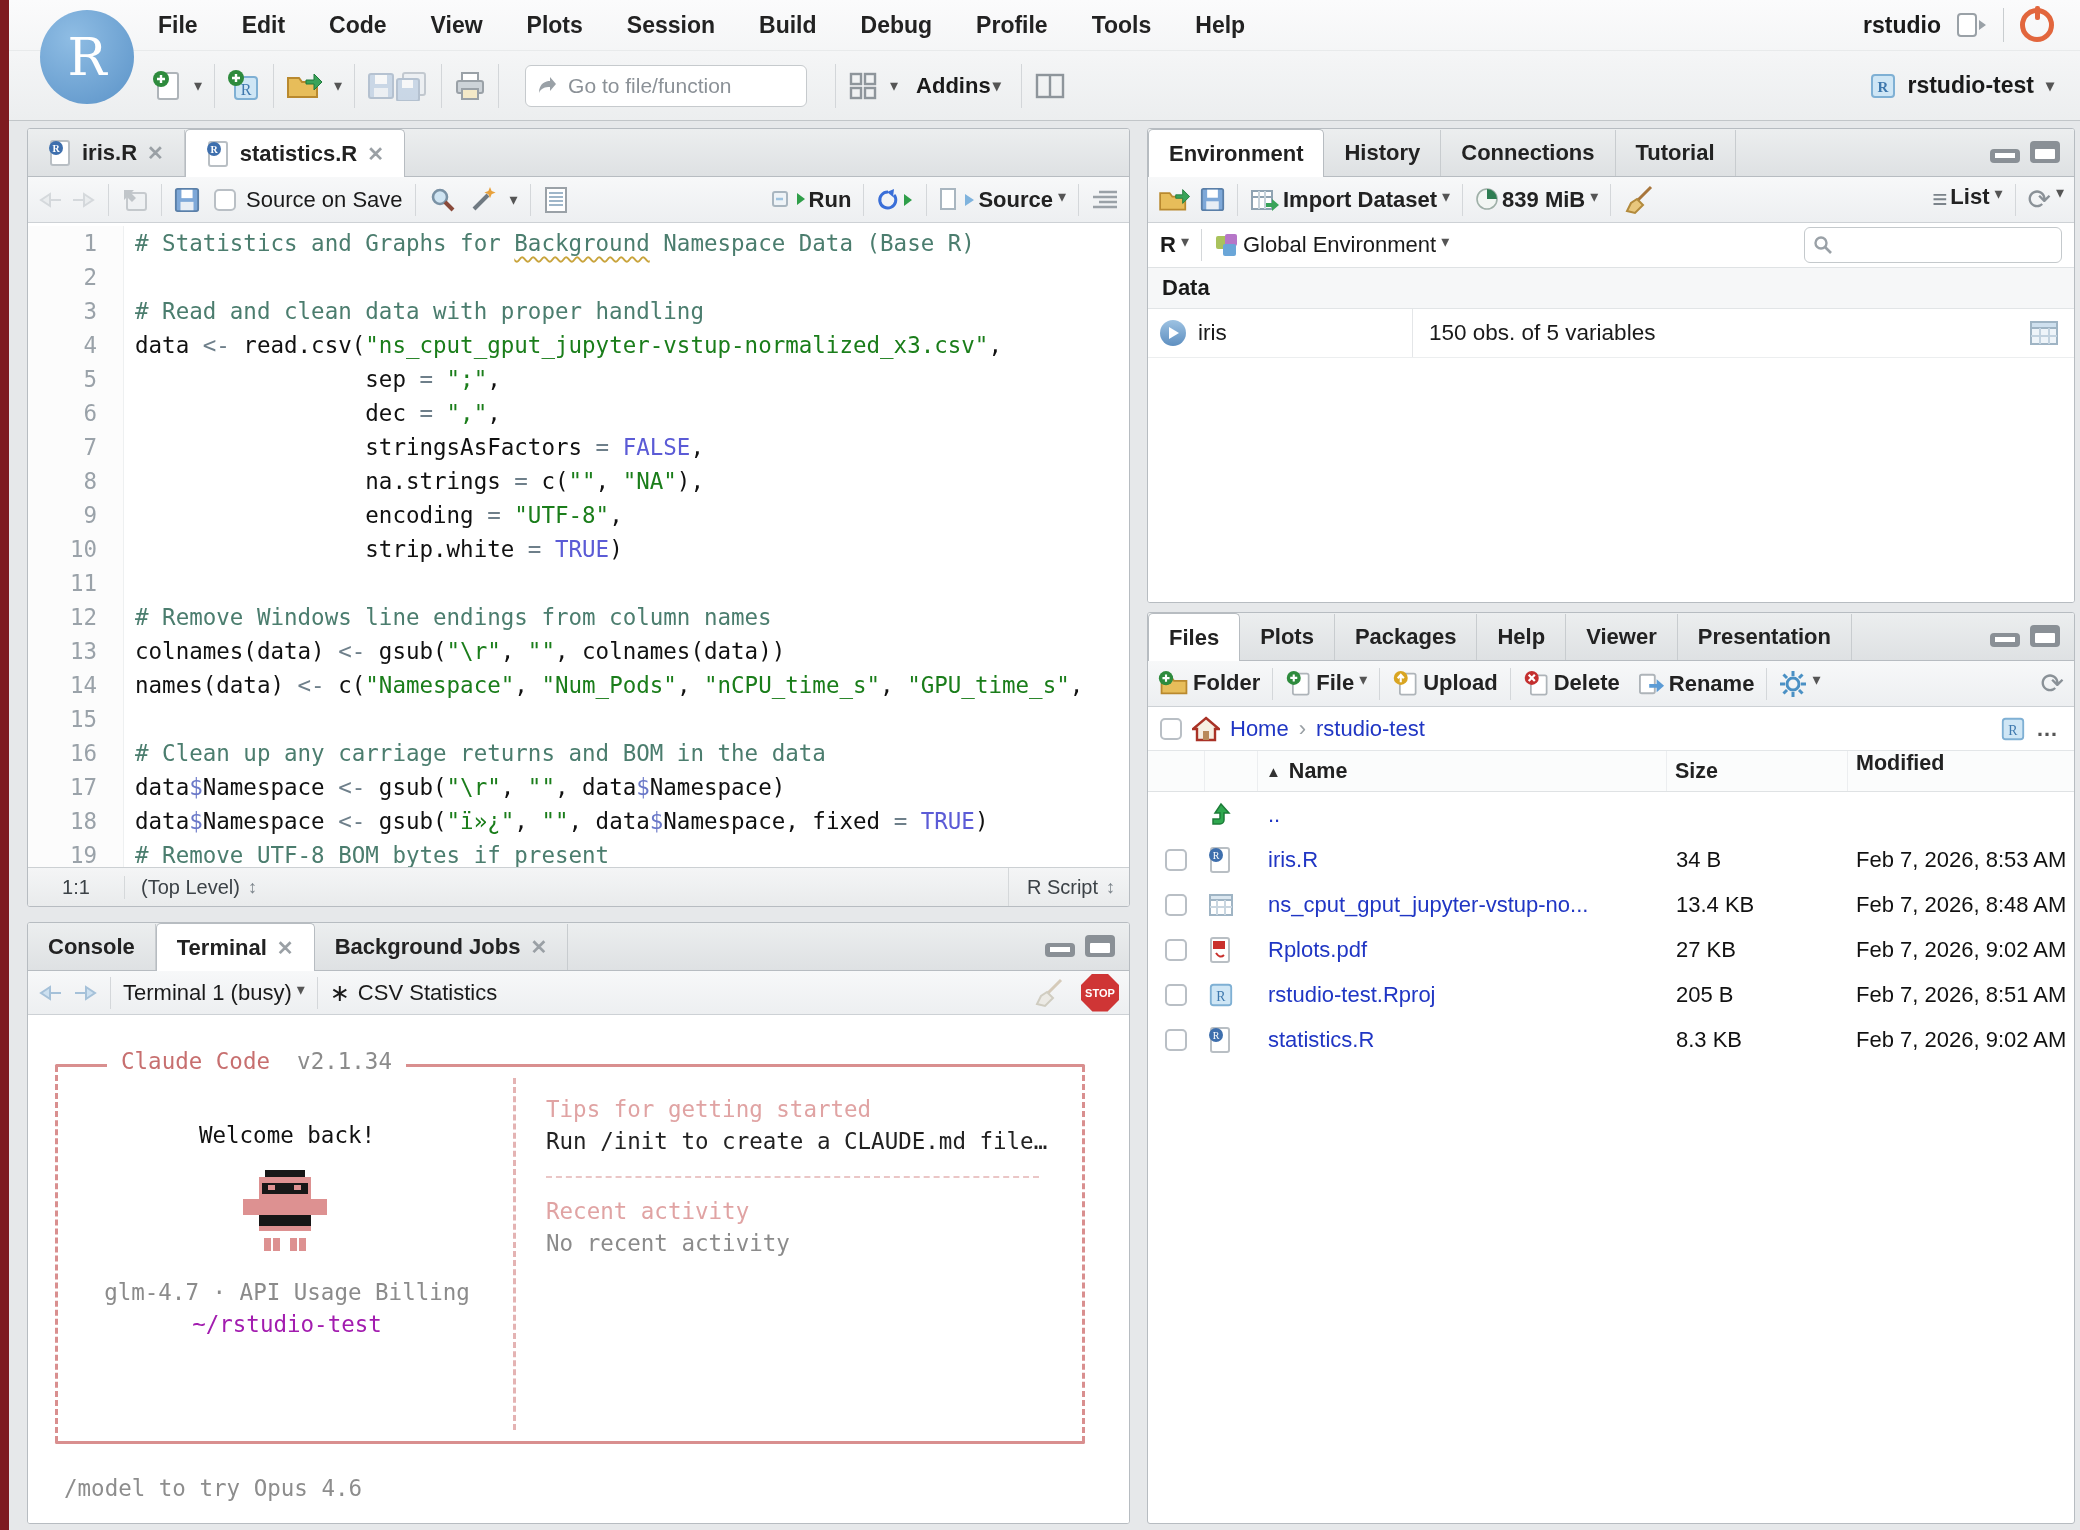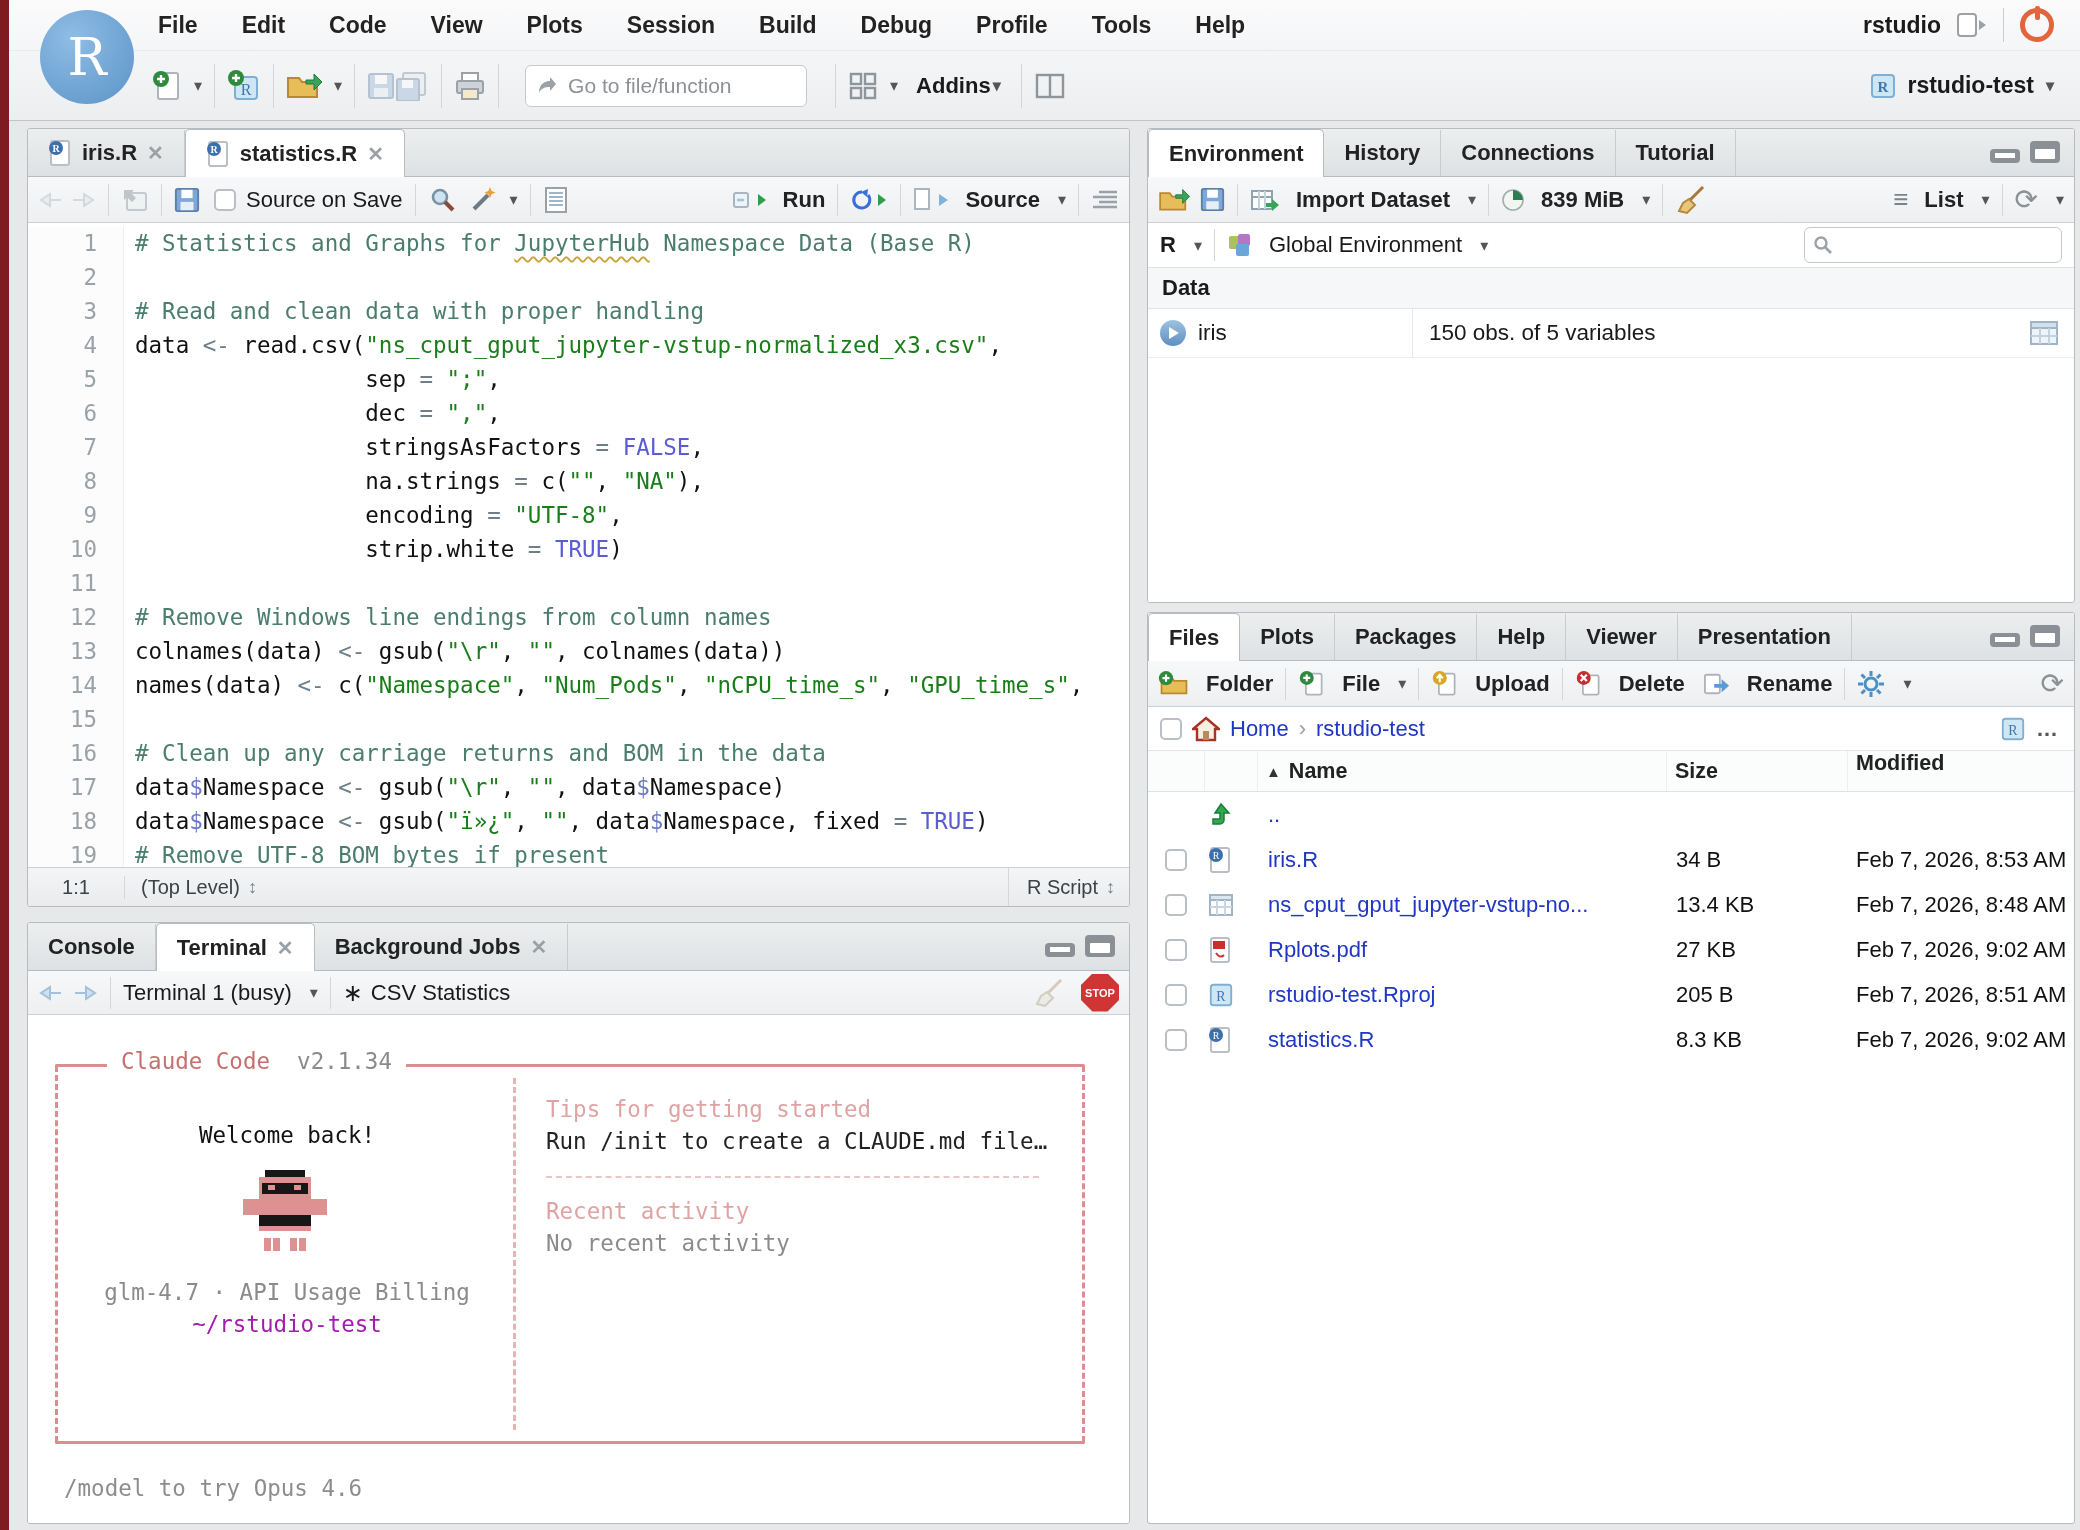--- a/index.html
+++ b/index.html
@@ -151,21 +151,21 @@
   .sort-tri{font-size:15px;color:#333;}
   .frow{height:45px;display:flex;align-items:center;font-size:22px;flex:none;}
   .frow .c-cb{width:56px;display:flex;justify-content:center;}
   .frow .c-ic{width:52px;display:flex;justify-content:flex-start;padding-left:4px;}
   .frow .c-name{flex:1;color:var(--link);padding-left:8px;white-space:nowrap;overflow:hidden;}
   .frow .c-size{width:172px;padding-left:8px;color:#111;}
   .frow .c-mod{width:218px;padding-left:8px;color:#111;white-space:nowrap;overflow:hidden;}
   .files-empty{flex:1;}
   .checkbox{width:22px;height:22px;border:2px solid #b9bfc5;border-radius:5px;background:#fff;box-sizing:border-box;}
   .btnlabel{font-weight:600;color:#222;}
-  .tbbtn{display:flex;align-items:center;gap:16px;}
+  .tbbtn{display:flex;align-items:flex-start;gap:3px;}
 </style>
 </head>
 <body>
 
 <div class="screen">
   <div class="edge-strip"></div>
 
   <div class="header">
     <div class="r-logo">R</div>
     <div class="menubar">
@@ -408,21 +408,21 @@
       <span class="ico">
         <svg width="28" height="24" viewBox="0 0 28 24" stroke="#9aa1a7" stroke-width="2.6">
             <line x1="8" y1="4" x2="26" y2="4"></line>
             <line x1="2" y1="9" x2="26" y2="9"></line>
             <line x1="8" y1="14" x2="26" y2="14"></line>
             <line x1="2" y1="19" x2="26" y2="19"></line>
           </svg>
       </span>
     </div>
     <div class="code" id="code-area">
-        <div class="cl"><span class="ln">1</span><span class="lc"><span class="tok-c"># Statistics and Graphs for </span><span class="tok-cw">JupyterHub</span><span class="tok-c"> Namespace Data (Base R)</span></span></div>
+        <div class="cl"><span class="ln">1</span><span class="lc"><span class="tok-c"># Statistics and Graphs for </span><span class="tok-cw">Background</span><span class="tok-c"> Namespace Data (Base R)</span></span></div>
         <div class="cl"><span class="ln">2</span><span class="lc"></span></div>
         <div class="cl"><span class="ln">3</span><span class="lc"><span class="tok-c"># Read and clean data with proper handling</span></span></div>
         <div class="cl"><span class="ln">4</span><span class="lc"><span class="tok-p">data </span><span class="tok-o">&lt;-</span><span class="tok-p"> read.csv(</span><span class="tok-s">"ns_cput_gput_jupyter-vstup-normalized_x3.csv"</span><span class="tok-p">,</span></span></div>
         <div class="cl"><span class="ln">5</span><span class="lc"><span class="tok-p">                 sep </span><span class="tok-o">=</span><span class="tok-p"> </span><span class="tok-s">";"</span><span class="tok-p">,</span></span></div>
         <div class="cl"><span class="ln">6</span><span class="lc"><span class="tok-p">                 dec </span><span class="tok-o">=</span><span class="tok-p"> </span><span class="tok-s">","</span><span class="tok-p">,</span></span></div>
         <div class="cl"><span class="ln">7</span><span class="lc"><span class="tok-p">                 stringsAsFactors </span><span class="tok-o">=</span><span class="tok-p"> </span><span class="tok-k">FALSE</span><span class="tok-p">,</span></span></div>
         <div class="cl"><span class="ln">8</span><span class="lc"><span class="tok-p">                 na.strings </span><span class="tok-o">=</span><span class="tok-p"> c(</span><span class="tok-s">""</span><span class="tok-p">, </span><span class="tok-s">"NA"</span><span class="tok-p">),</span></span></div>
         <div class="cl"><span class="ln">9</span><span class="lc"><span class="tok-p">                 encoding </span><span class="tok-o">=</span><span class="tok-p"> </span><span class="tok-s">"UTF-8"</span><span class="tok-p">,</span></span></div>
         <div class="cl"><span class="ln">10</span><span class="lc"><span class="tok-p">                 strip.white </span><span class="tok-o">=</span><span class="tok-p"> </span><span class="tok-k">TRUE</span><span class="tok-p">)</span></span></div>
         <div class="cl"><span class="ln">11</span><span class="lc"></span></div>

